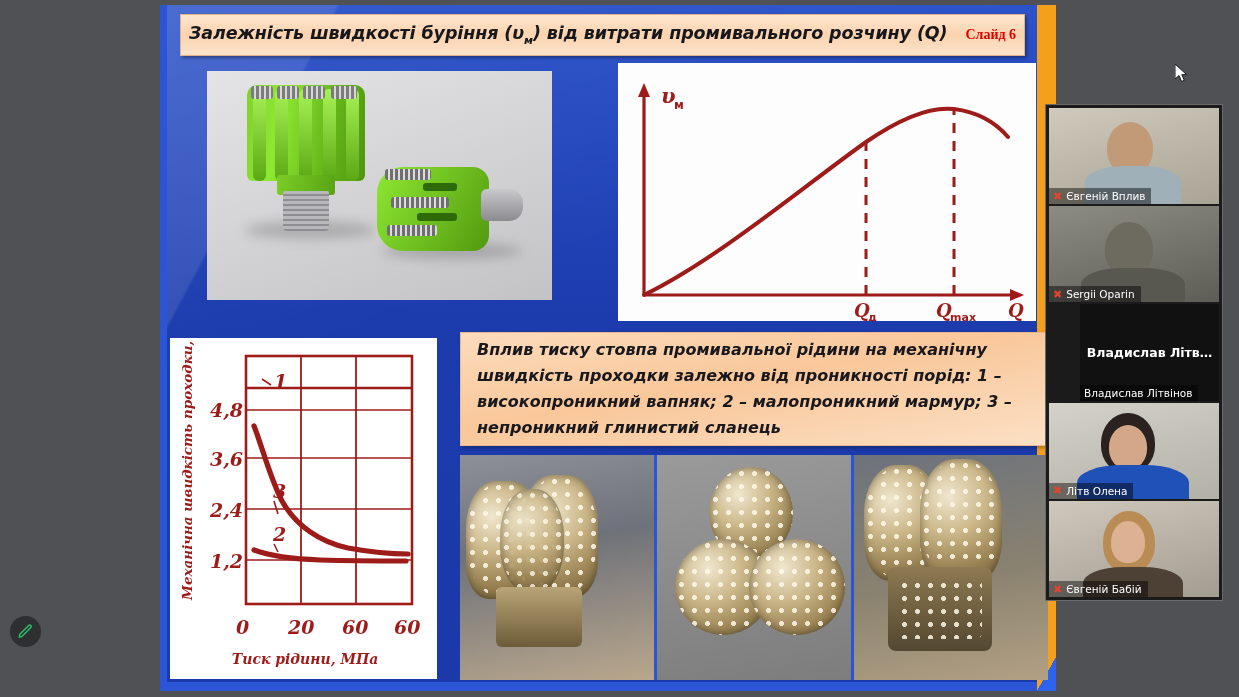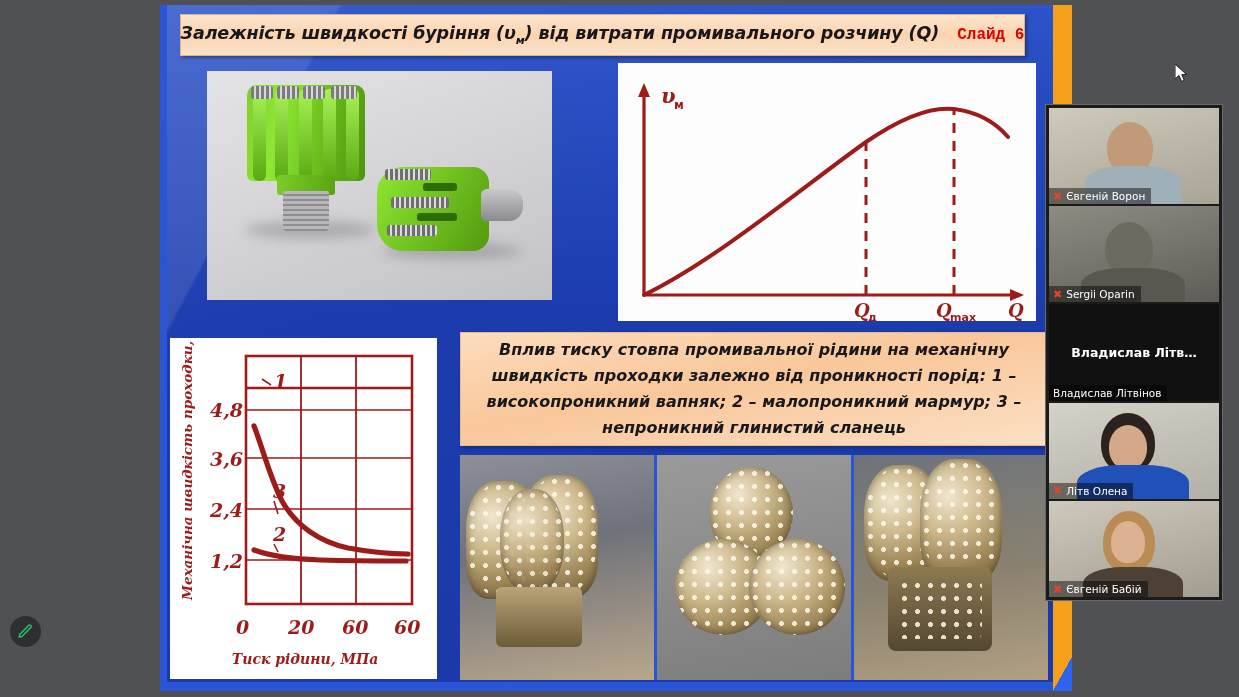--- a/index.html
+++ b/index.html
@@ -8,21 +8,20 @@
     background:#4f5154;
     font-family:"Liberation Sans", sans-serif;
     position:relative;
   }
 
   
   #slide-frame{
     position:absolute;left:160px;top:5px;width:896px;height:686px;
     background:#4d7c0f;
     overflow:hidden;
-    padding-left:16px;
   }
   
   #slide-frame .sheen{
     position:absolute;inset:0;
     background:
       linear-gradient(118deg, rgba(255,255,255,0.10) 0%, rgba(255,255,255,0.10) 14%, rgba(0,0,0,0) 14.3%),
       linear-gradient(160deg, rgba(255,255,255,0.06) 0%, rgba(0,0,0,0) 40%),
       linear-gradient(180deg, #2a51c9 0%, #1c3cae 45%, #1b39a8 100%);
     pointer-events:none;
   }
@@ -53,22 +52,22 @@
     display:flex;align-items:center;justify-content:center;gap:18px;
     box-sizing:border-box;padding:0 14px;
   }
   #title-text{
     font-family:"DejaVu Sans", sans-serif;
     font-style:italic;font-weight:600;font-size:17.5px;color:#17171c;
     white-space:nowrap;letter-spacing:-0.1px;
   }
   #title-text sub{font-size:11px;}
   #slide-number{
-    font-family:Liberation Mono, monospace;
-    font-weight:bold;font-size:16px;color:#e00000;white-space:nowrap;
+    font-family:Liberation Serif, serif;
+    font-weight:bold;font-size:14px;color:#e00000;white-space:nowrap;
   }
 
   
   #pdc-photo{
     position:absolute;left:47px;top:66px;width:345px;height:229px;
     background:linear-gradient(160deg,#e4e4e6 0%,#d2d2d4 55%,#c3c3c6 100%);
     overflow:hidden;
   }
   .pdc-shadow{position:absolute;background:rgba(0,0,0,0.18);filter:blur(6px);border-radius:50%;}
 
@@ -130,21 +129,21 @@
     position:absolute;left:300px;top:327px;width:588px;height:114px;
     background:linear-gradient(170deg,#fcdcbc 0%,#f9c79a 45%,#fbe0c4 100%);
     border:1px solid #e8b98e;
     box-shadow:2px 2px 4px rgba(0,0,0,0.3);
     display:flex;align-items:center;justify-content:center;
     box-sizing:border-box;padding:6px 16px;
   }
   #caption-text{
     font-family:"DejaVu Sans", sans-serif;
     font-style:italic;font-weight:600;font-size:16px;line-height:26px;
-    color:#18181d;text-align:center;
+    color:#18181d;text-align:left;
   }
 
   
   #tricone-strip{
     position:absolute;left:300px;top:450px;width:588px;height:225px;
     display:flex;gap:3px;background:#2a55d6;
   }
   .tri{position:relative;flex:1;overflow:hidden;}
   .tri .bg{position:absolute;inset:0;}
   .tri1 .bg{background:linear-gradient(170deg,#8d9099 0%,#6f727a 40%,#b9a78c 100%);}
@@ -176,21 +175,21 @@
   .tile .feed{position:absolute;inset:0;}
   .tile .nametag{
     position:absolute;left:0;bottom:0;
     display:flex;align-items:center;gap:4px;
     padding:2px 6px 2px 4px;
     background:rgba(0,0,0,0.45);
     font-size:10.5px;color:#fff;white-space:nowrap;
     font-family:"DejaVu Sans", sans-serif;
   }
   .mic-muted{color:#e2452f;font-size:11px;font-weight:bold;line-height:1;}
-  .tile.active{outline:2px solid #6d9b2e;outline-offset:-2px;}
+  .tile.active{outline:2px solid #6d9b2e;outline-offset:-2px;margin-left:31px;}
   .tile .centername{
     position:absolute;inset:0;display:flex;align-items:center;justify-content:center;
     color:#ffffff;font-size:12.5px;font-weight:bold;
     font-family:"DejaVu Sans", sans-serif;
   }
 
   
   .feed-a{background:linear-gradient(165deg,#cfcabc 0%,#bdb8a9 45%,#a9a496 100%);}
   .feed-b{background:linear-gradient(165deg,#8d8c83 0%,#76756d 50%,#5d5c56 100%);}
   .feed-c{background:#111111;}
@@ -369,21 +368,21 @@
 
 <div id="video-panel">
 
   <div class="tile">
     <div class="feed feed-a">
       <div class="head" style="left:58px;top:14px;width:46px;height:52px;background:#c19a78;"></div>
       <div class="torso" style="left:36px;top:58px;width:96px;height:42px;background:#9fb0b8;"></div>
     </div>
     <div class="nametag">
       <span class="mic-muted">✖</span>
-      <span>Євгеній Ворон</span>
+      <span>Євгеній Вплив</span>
     </div>
   </div>
 
   <div class="tile">
     <div class="feed feed-b">
       <div class="head" style="left:56px;top:16px;width:48px;height:54px;background:#6d6a60;"></div>
       <div class="torso" style="left:32px;top:62px;width:104px;height:40px;background:#585750;"></div>
     </div>
     <div class="nametag">
       <span class="mic-muted">✖</span>

